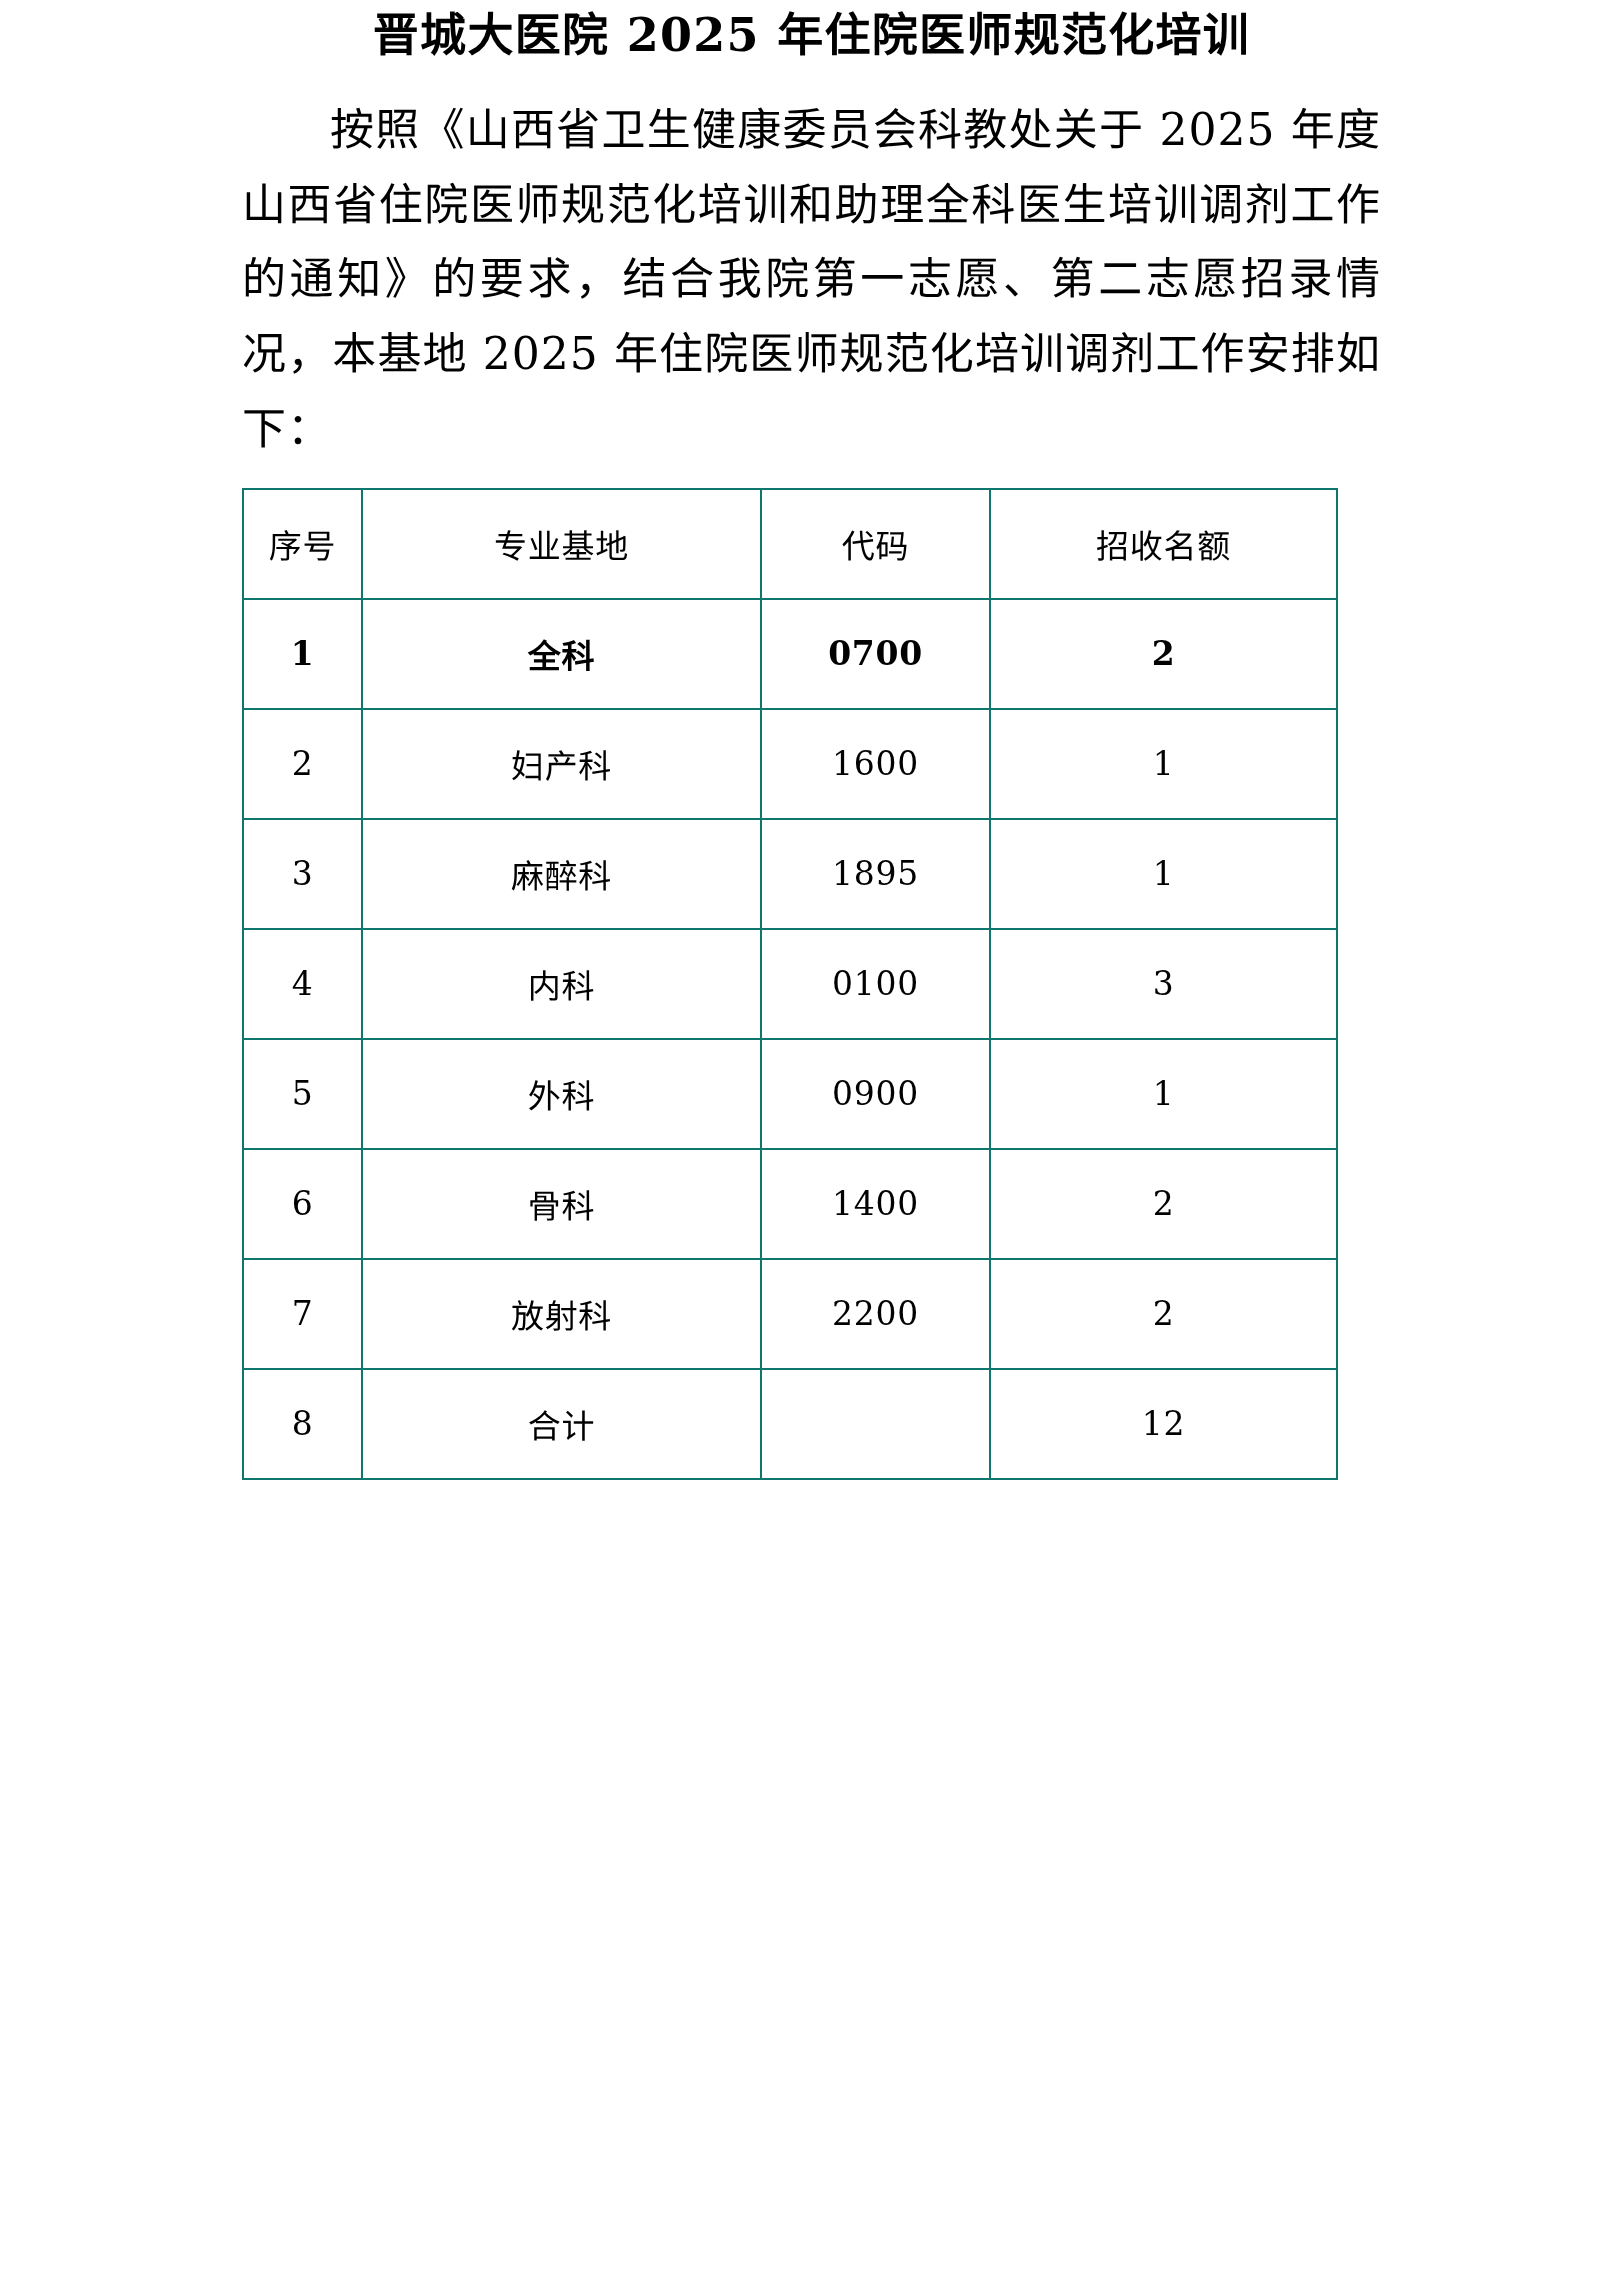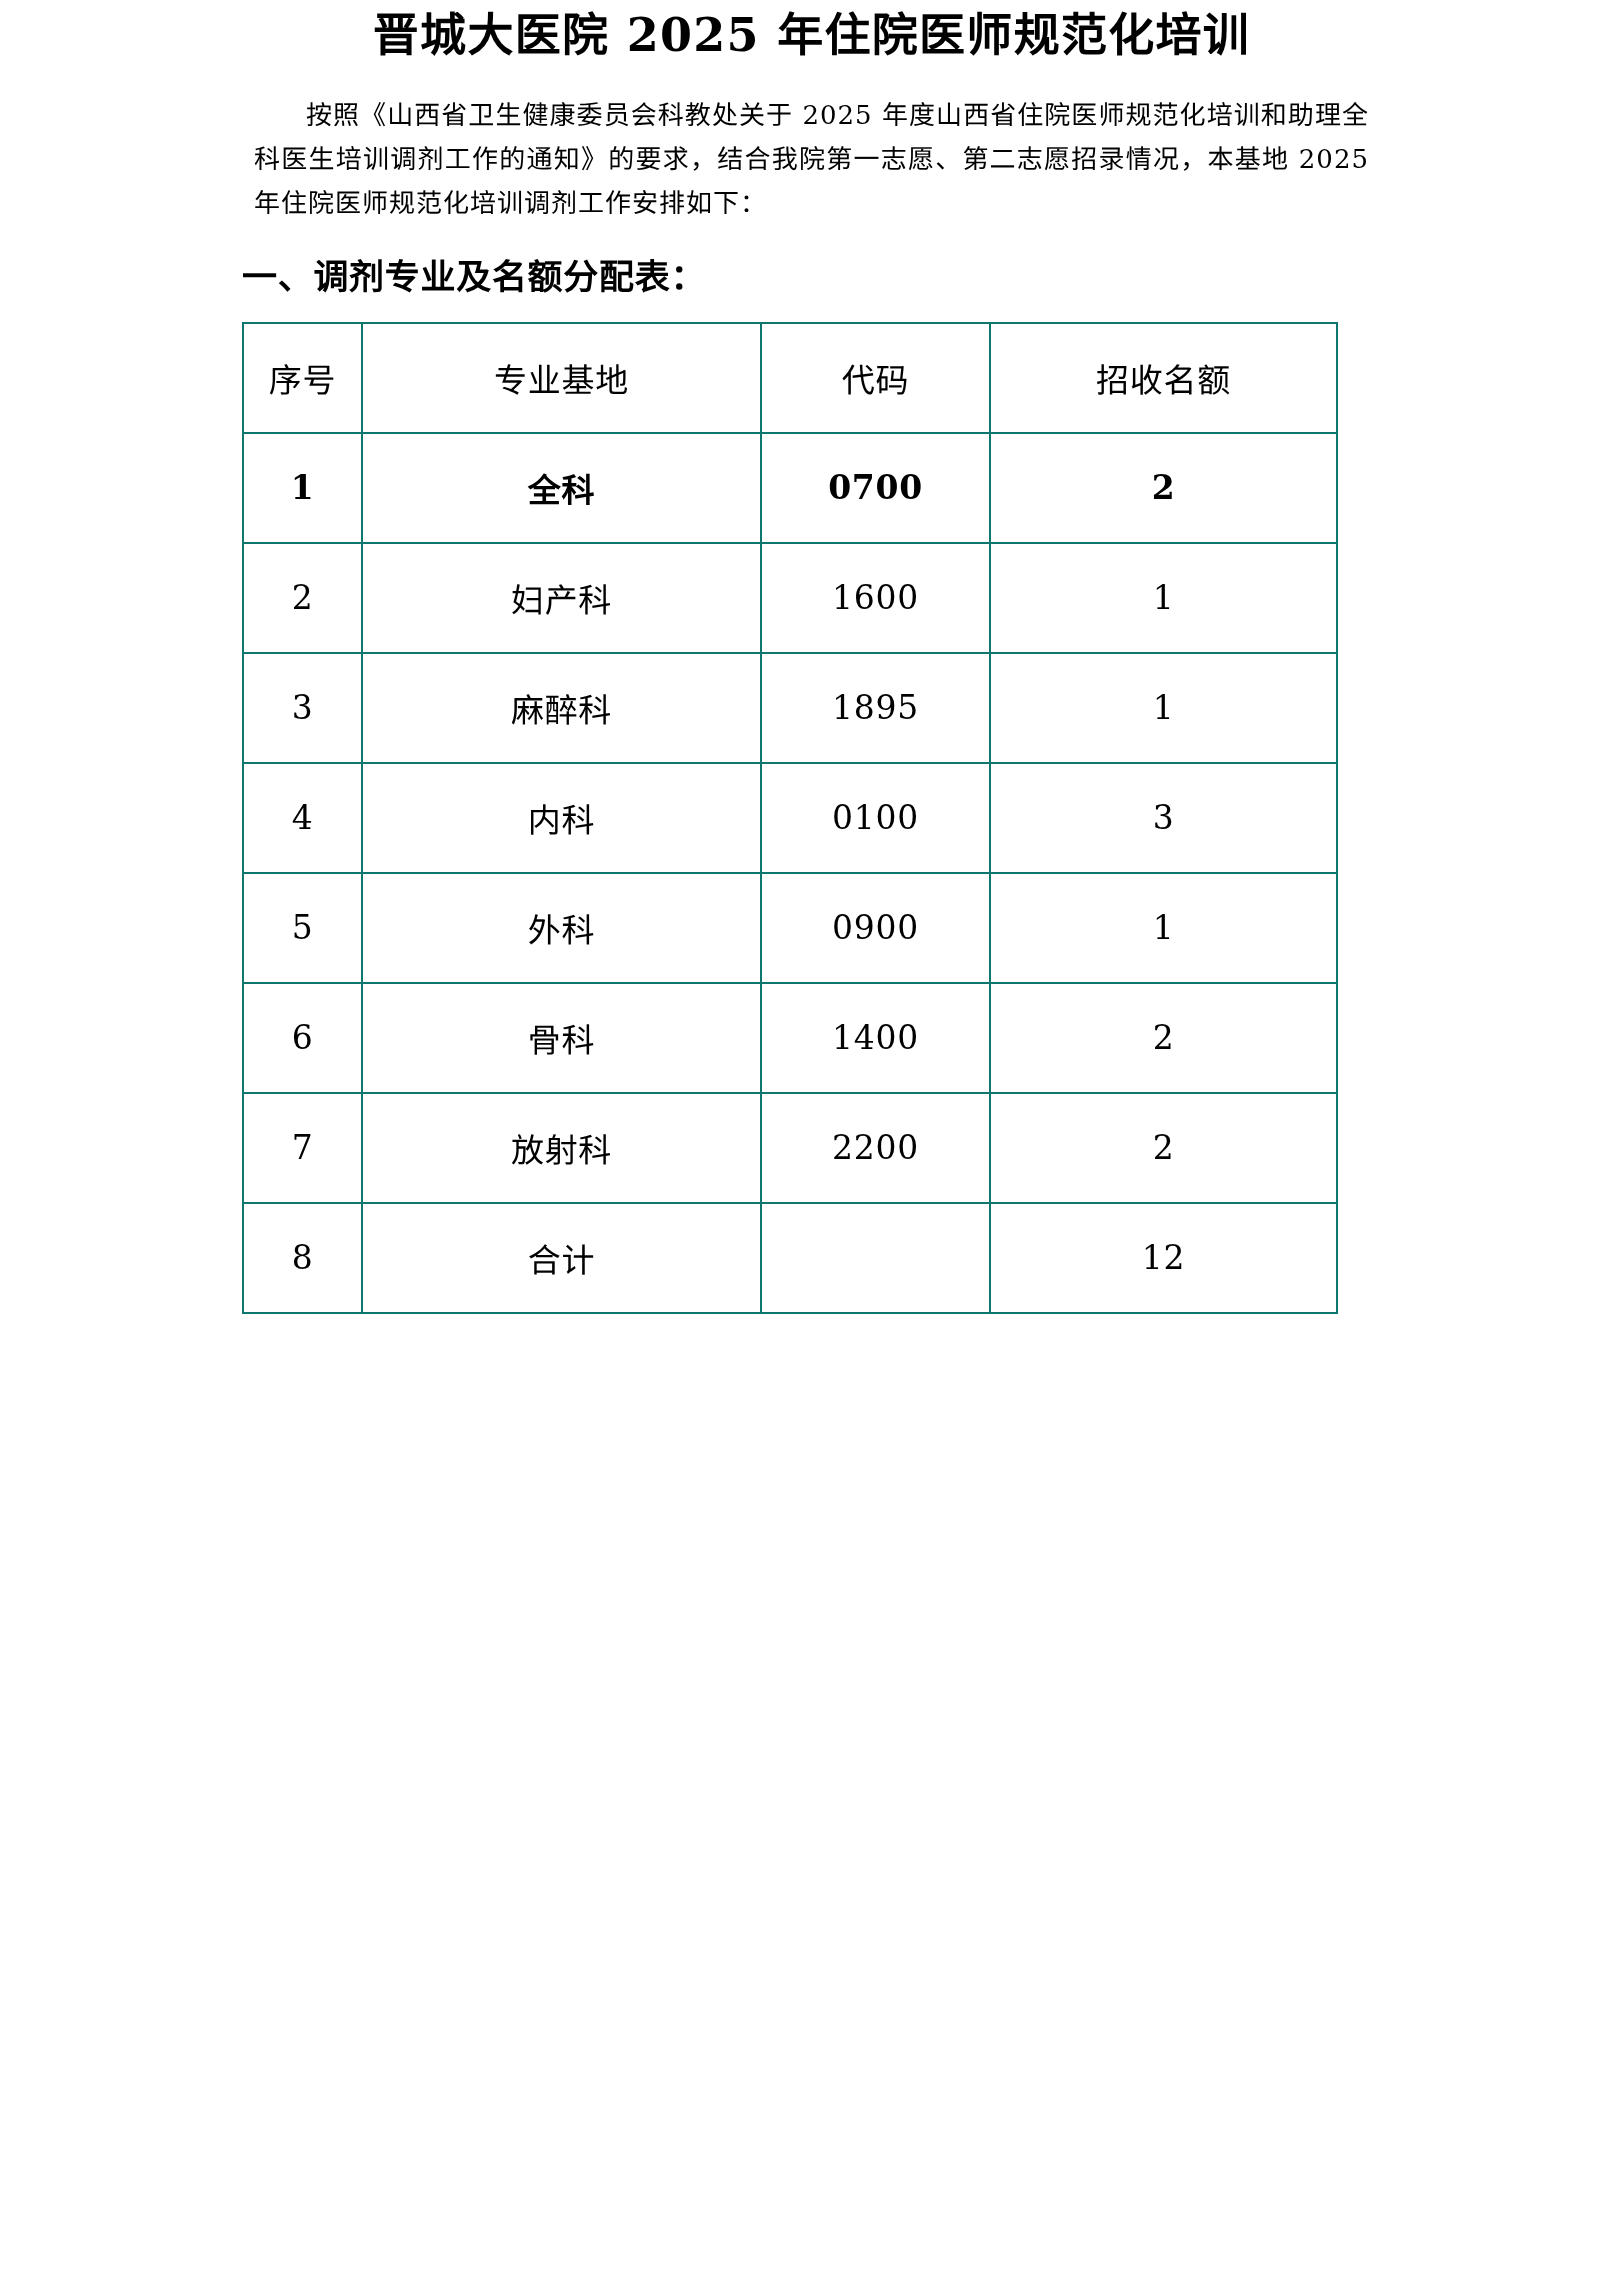--- a/index.html
+++ b/index.html
@@ -50,26 +50,26 @@
     padding-bottom: 0;
   }
 
   .title-line-2 {
     padding-top: 41px;
   }
 
   
   .body-para {
     font-family: "DejaVu Serif", "Liberation Serif", serif;
-    font-size: 26px;
+    font-size: 44px;
     line-height: 1.70;
     text-align: justify;
     text-justify: inter-ideograph;
     letter-spacing: 1px;
-    margin: 12px;
+    margin: 0;
     color: #000;
   }
 
   .para-intro {
     margin-top: 35px;
     text-indent: 2em;
   }
 
   .para-principle {
     margin-top: 11.8px;
@@ -144,21 +144,20 @@
 <body>
 
 <div class="page">
   <div class="content">
 
     <h1 class="doc-title title-line-1">晋城大医院 2025 年住院医师规范化培训</h1>
 
 
     <p class="body-para para-intro">按照《山西省卫生健康委员会科教处关于 2025 年度山西省住院医师规范化培训和助理全科医生培训调剂工作的通知》的要求，结合我院第一志愿、第二志愿招录情况，本基地 2025 年住院医师规范化培训调剂工作安排如下：</p>
 
-    <h2 class="section-heading heading-one">一、调剂专业及名额分配表：</h2>
 
     <div class="table-wrap">
       <table class="quota-table">
         <colgroup>
           <col class="col-seq">
           <col class="col-base">
           <col class="col-code">
           <col class="col-quota">
         </colgroup>
         <thead>

